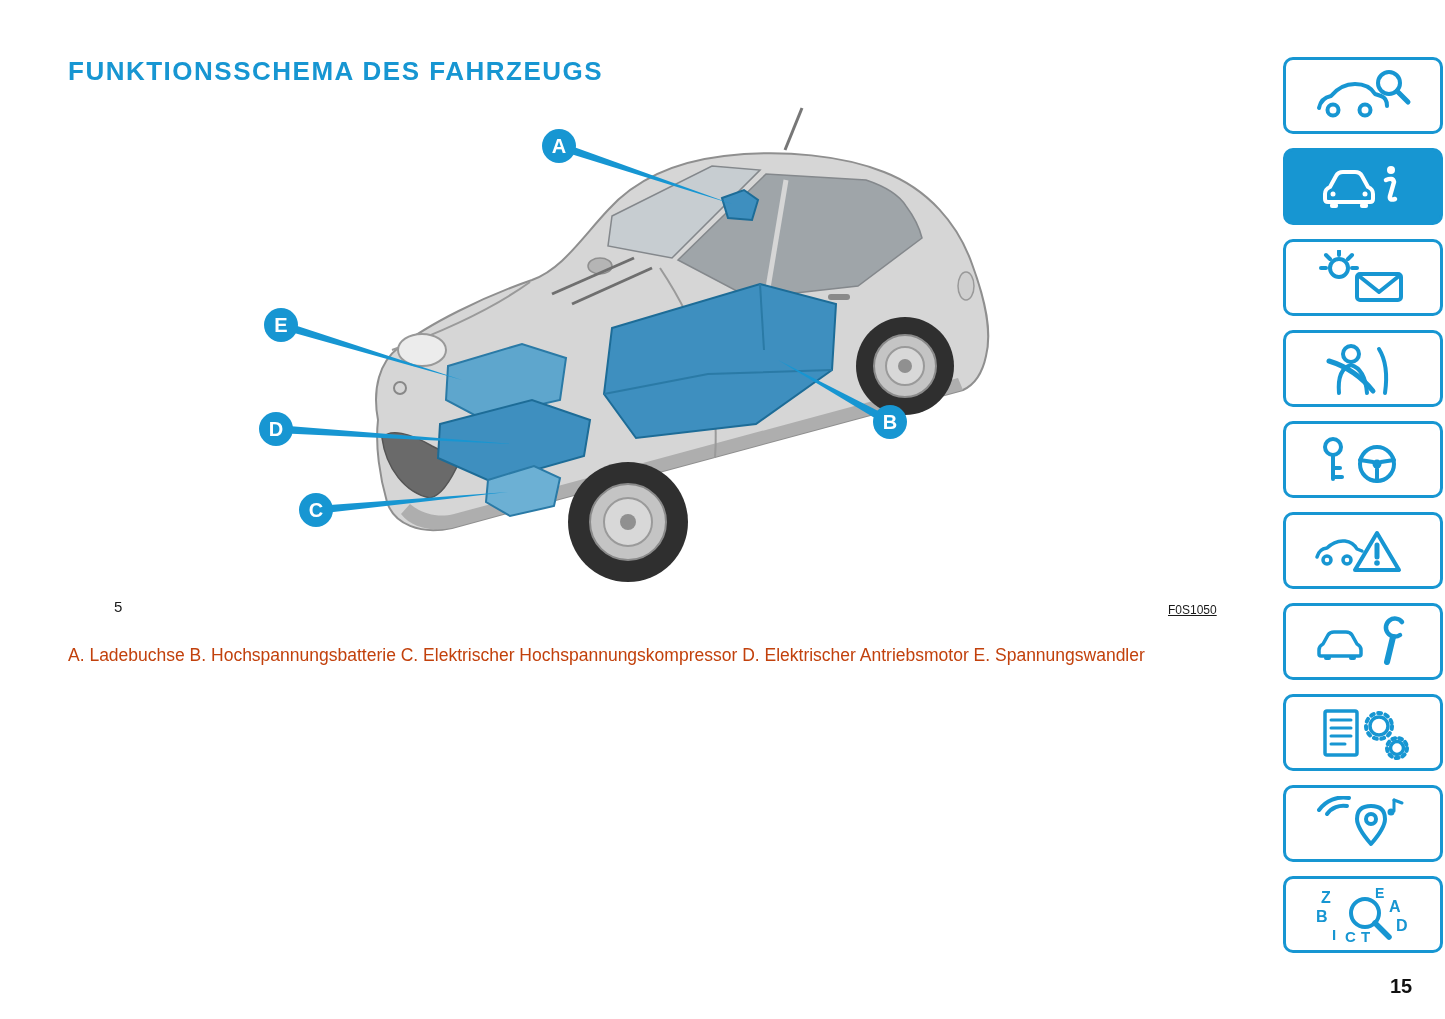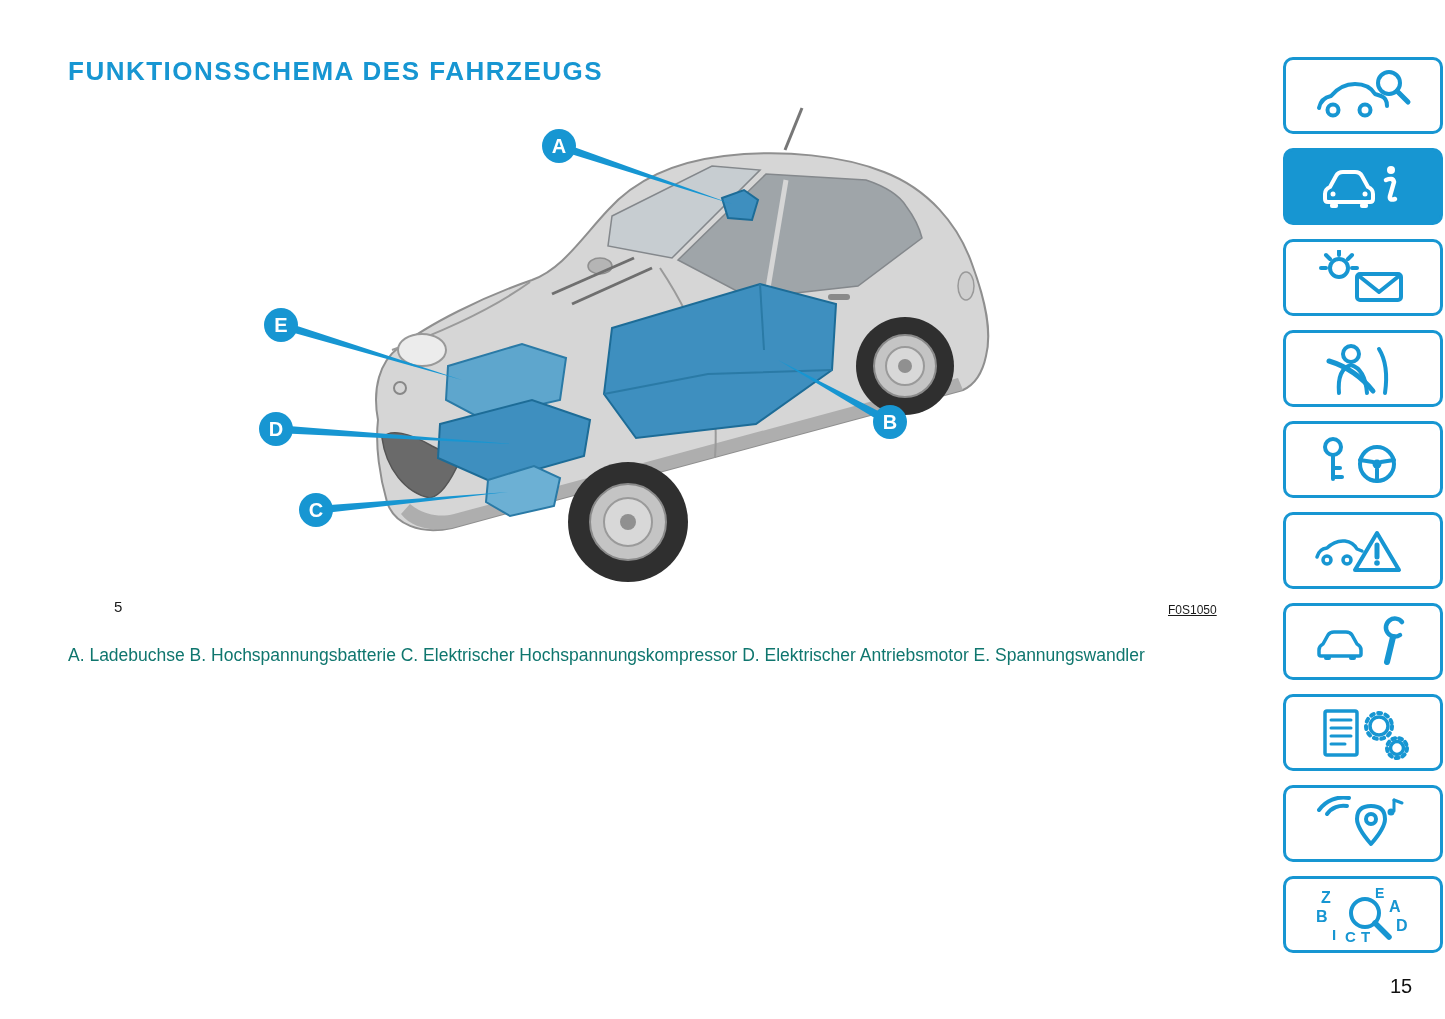--- a/index.html
+++ b/index.html
@@ -9,23 +9,23 @@
   }
   .title{
     position:absolute;left:68px;top:56px;margin:0;
     font-size:26px;font-weight:bold;letter-spacing:1.5px;color:#1796d2;
   }
   .figure-svg{position:absolute;left:60px;top:88px;}
   .fig-number{position:absolute;left:114px;top:598px;font-size:15px;color:#1a1a1a;}
   .fig-code{position:absolute;left:1168px;top:603px;font-size:12px;color:#1a1a1a;text-decoration:underline;}
   .caption{
     position:absolute;left:68px;top:642px;width:1125px;margin:0;
-    font-size:17.5px;line-height:1.55;color:#0f766e;
-  }
-  .page-number{position:absolute;left:1390px;top:975px;font-size:20px;font-weight:normal;color:#111;}
+    font-size:17.5px;line-height:1.55;color:#c2410c;
+  }
+  .page-number{position:absolute;left:1390px;top:975px;font-size:20px;font-weight:bold;color:#111;}
   .sidebar{position:absolute;left:1283px;top:57px;width:160px;display:flex;flex-direction:column;gap:14px;}
   .sidebar-item{
     height:77px;box-sizing:border-box;border:3px solid #1796d2;border-radius:10px;
     background:#fff;display:flex;align-items:center;justify-content:center;cursor:pointer;
   }
   .sidebar-item.active{background:#1796d2;}
   .sidebar-item svg{stroke:#1796d2;fill:none;stroke-width:4;stroke-linecap:round;stroke-linejoin:round;}
   .sidebar-item svg .fill{fill:#1796d2;stroke:none;}
   .sidebar-item svg text{fill:#1796d2;stroke:none;font-weight:bold;font-family:"Liberation Sans",sans-serif;}
   .sidebar-item.active svg{stroke:#ffffff;}

